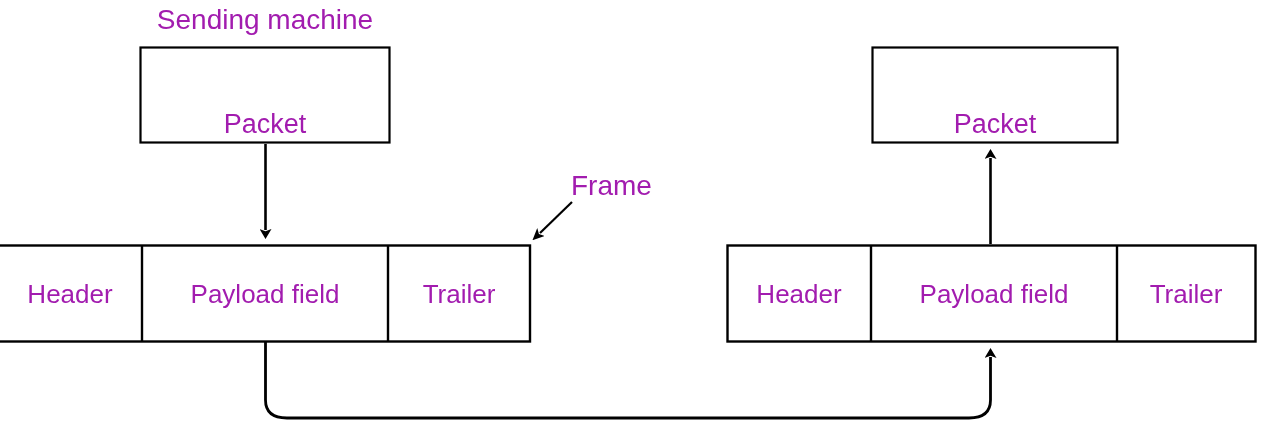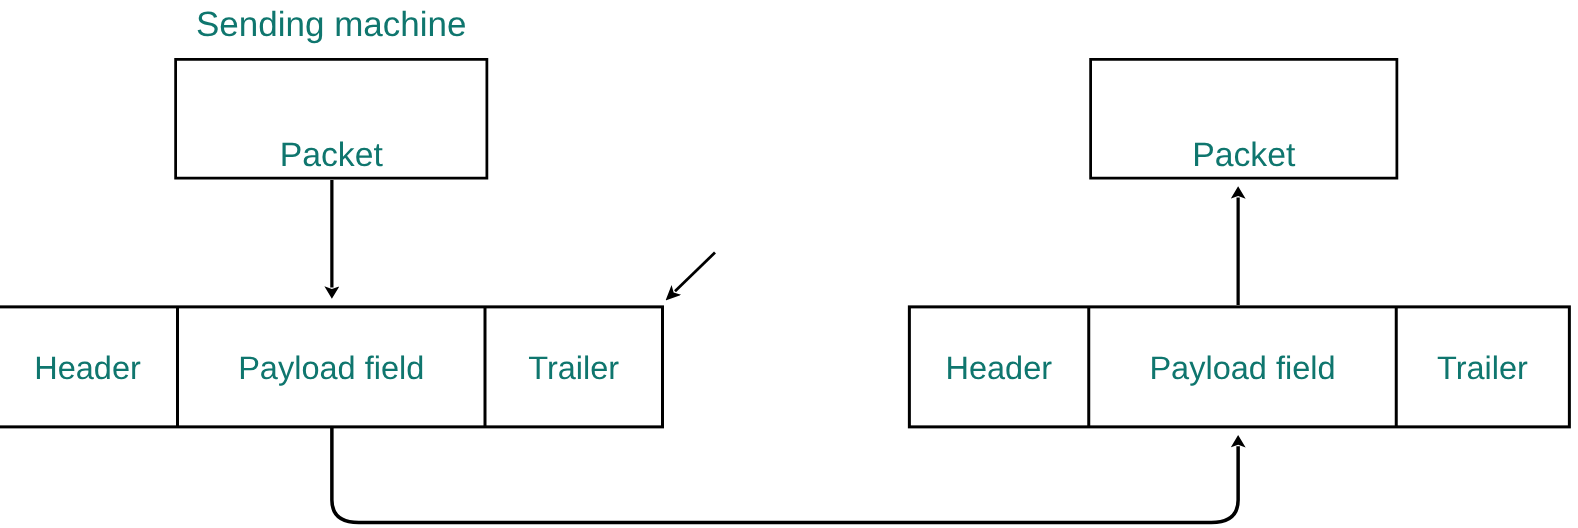--- a/index.html
+++ b/index.html
@@ -18,21 +18,21 @@
   #vector-layer {
     position: absolute;
     left: 0;
     top: 0;
     width: 1262px;
     height: 422px;
   }
   .lbl {
     position: absolute;
     white-space: nowrap;
-    color: #0f766e;
+    color: #a21caf;
     font-family: "Liberation Sans", sans-serif;
     font-weight: 400;
     line-height: 1;
   }
   .lbl-title {
     font-size: 28px;
     text-align: center;
   }
   .lbl-box {
     font-size: 27px;
@@ -99,14 +99,15 @@
   <div class="lbl lbl-cell centered" style="left:265px; top:281px;">Payload field</div>
 
   <div class="lbl lbl-cell centered" style="left:459px; top:281px;">Trailer</div>
 
   <div class="lbl lbl-cell centered" style="left:799px; top:281px;">Header</div>
 
   <div class="lbl lbl-cell centered" style="left:994px; top:281px;">Payload field</div>
 
   <div class="lbl lbl-cell centered" style="left:1186px; top:281px;">Trailer</div>
 
+  <div class="lbl lbl-callout" style="left:571px; top:172px;">Frame</div>
 
 </div>
 
 </body></html>

